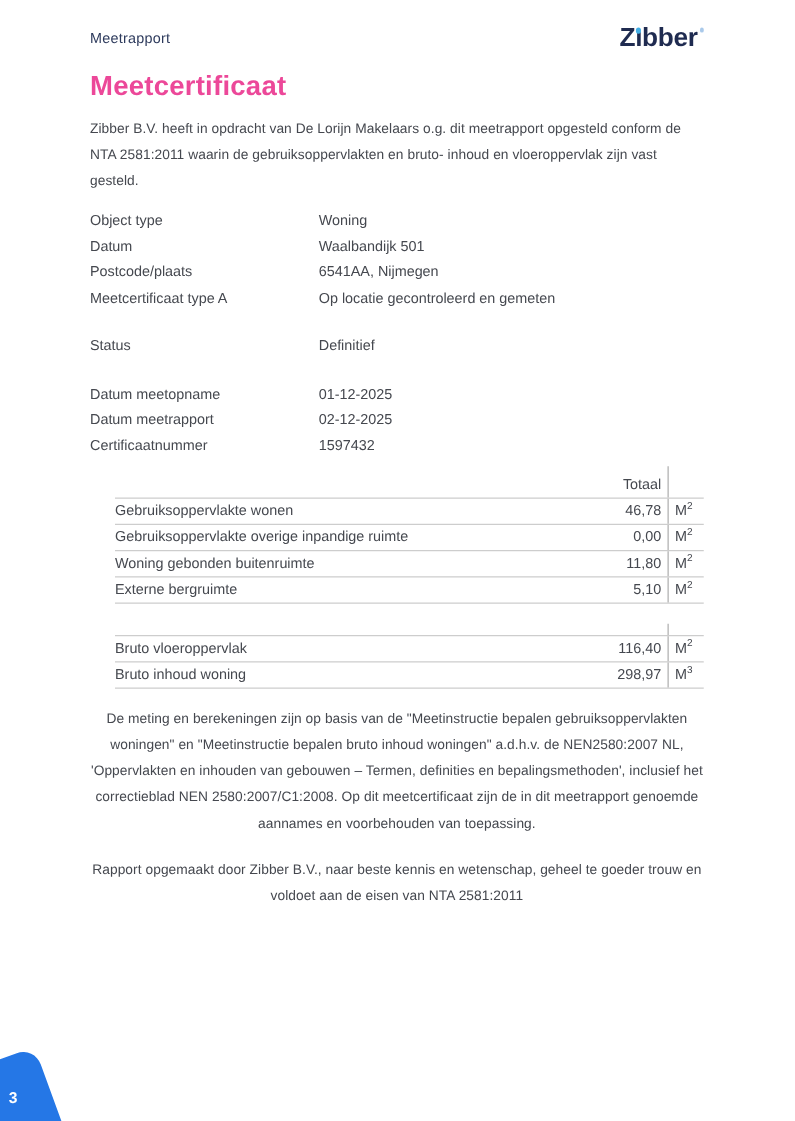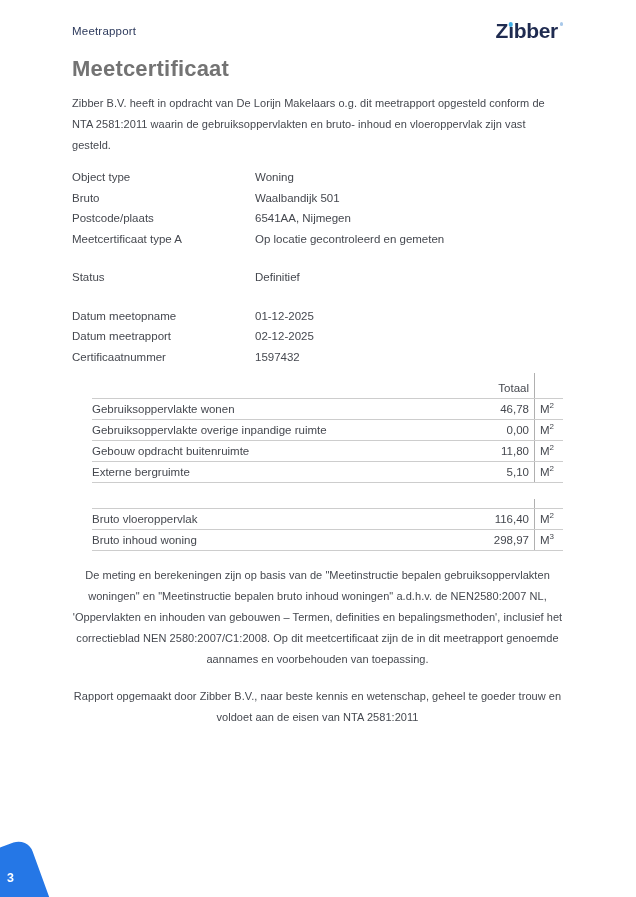--- a/index.html
+++ b/index.html
@@ -17,21 +17,21 @@
 
   
   .header { display: flex; justify-content: space-between; align-items: flex-start; padding-top: 20px; }
   .doc-label { font-size: 11.5px; color: #2d3a5c; padding-top: 5px; letter-spacing: 0.2px; }
   .logo { font-size: 21px; font-weight: bold; color: #1f2b50; letter-spacing: -0.3px; line-height: 22px; white-space: nowrap; }
   .logo-i { position: relative; display: inline-block; }
   .logo-i-dot { position: absolute; left: 50%; transform: translateX(-50%); top: 2px; width: 4.5px; height: 4.5px; border-radius: 50%; background: #41aee5; }
   .logo-mark { display: inline-block; width: 3px; height: 4px; border-radius: 1.5px; background: #a9c9ea; vertical-align: top; margin: 2px 0 0 2px; }
 
   
-  .title { margin-top: 14px; font-size: 22px; line-height: 25px; font-weight: bold; color: #737373; letter-spacing: 0.2px; }
+  .title { margin-top: 14px; font-size: 22px; line-height: 25px; font-weight: bold; color: #ec4899; letter-spacing: 0.2px; }
 
   
   .para { font-size: 11px; line-height: 21px; color: #45484f; letter-spacing: 0.05px; }
   .intro { margin-top: 12px; }
 
   
   .kv-group { }
   .kv-status { margin-top: 18px; }
   .kv-dates { margin-top: 18px; }
   .kv-row { display: flex; height: 20.5px; align-items: center; font-size: 11.5px; }
@@ -98,21 +98,21 @@
     <div class="title">Meetcertificaat</div>
 
     <p class="para intro">Zibber B.V. heeft in opdracht van De Lorijn Makelaars o.g. dit meetrapport opgesteld conform de NTA 2581:2011 waarin de gebruiksoppervlakten en bruto- inhoud en vloeroppervlak zijn vast gesteld.</p>
 
     <div class="kv-group">
       <div class="kv-row">
         <div class="kv-label">Object type</div>
         <div class="kv-value">Woning</div>
       </div>
       <div class="kv-row">
-        <div class="kv-label">Bruto</div>
+        <div class="kv-label">Datum</div>
         <div class="kv-value">Waalbandijk 501</div>
       </div>
       <div class="kv-row">
         <div class="kv-label">Postcode/plaats</div>
         <div class="kv-value">6541AA, Nijmegen</div>
       </div>
       <div class="kv-row">
         <div class="kv-label">Meetcertificaat type A</div>
         <div class="kv-value">Op locatie gecontroleerd en gemeten</div>
       </div>
@@ -150,21 +150,21 @@
         <div>Gebruiksoppervlakte wonen</div>
         <div class="tval">46,78</div>
         <div class="tunit"><span>M</span><sup>2</sup></div>
       </div>
       <div class="trow">
         <div>Gebruiksoppervlakte overige inpandige ruimte</div>
         <div class="tval">0,00</div>
         <div class="tunit"><span>M</span><sup>2</sup></div>
       </div>
       <div class="trow">
-        <div>Gebouw opdracht buitenruimte</div>
+        <div>Woning gebonden buitenruimte</div>
         <div class="tval">11,80</div>
         <div class="tunit"><span>M</span><sup>2</sup></div>
       </div>
       <div class="trow">
         <div>Externe bergruimte</div>
         <div class="tval">5,10</div>
         <div class="tunit"><span>M</span><sup>2</sup></div>
       </div>
     </div>
 

